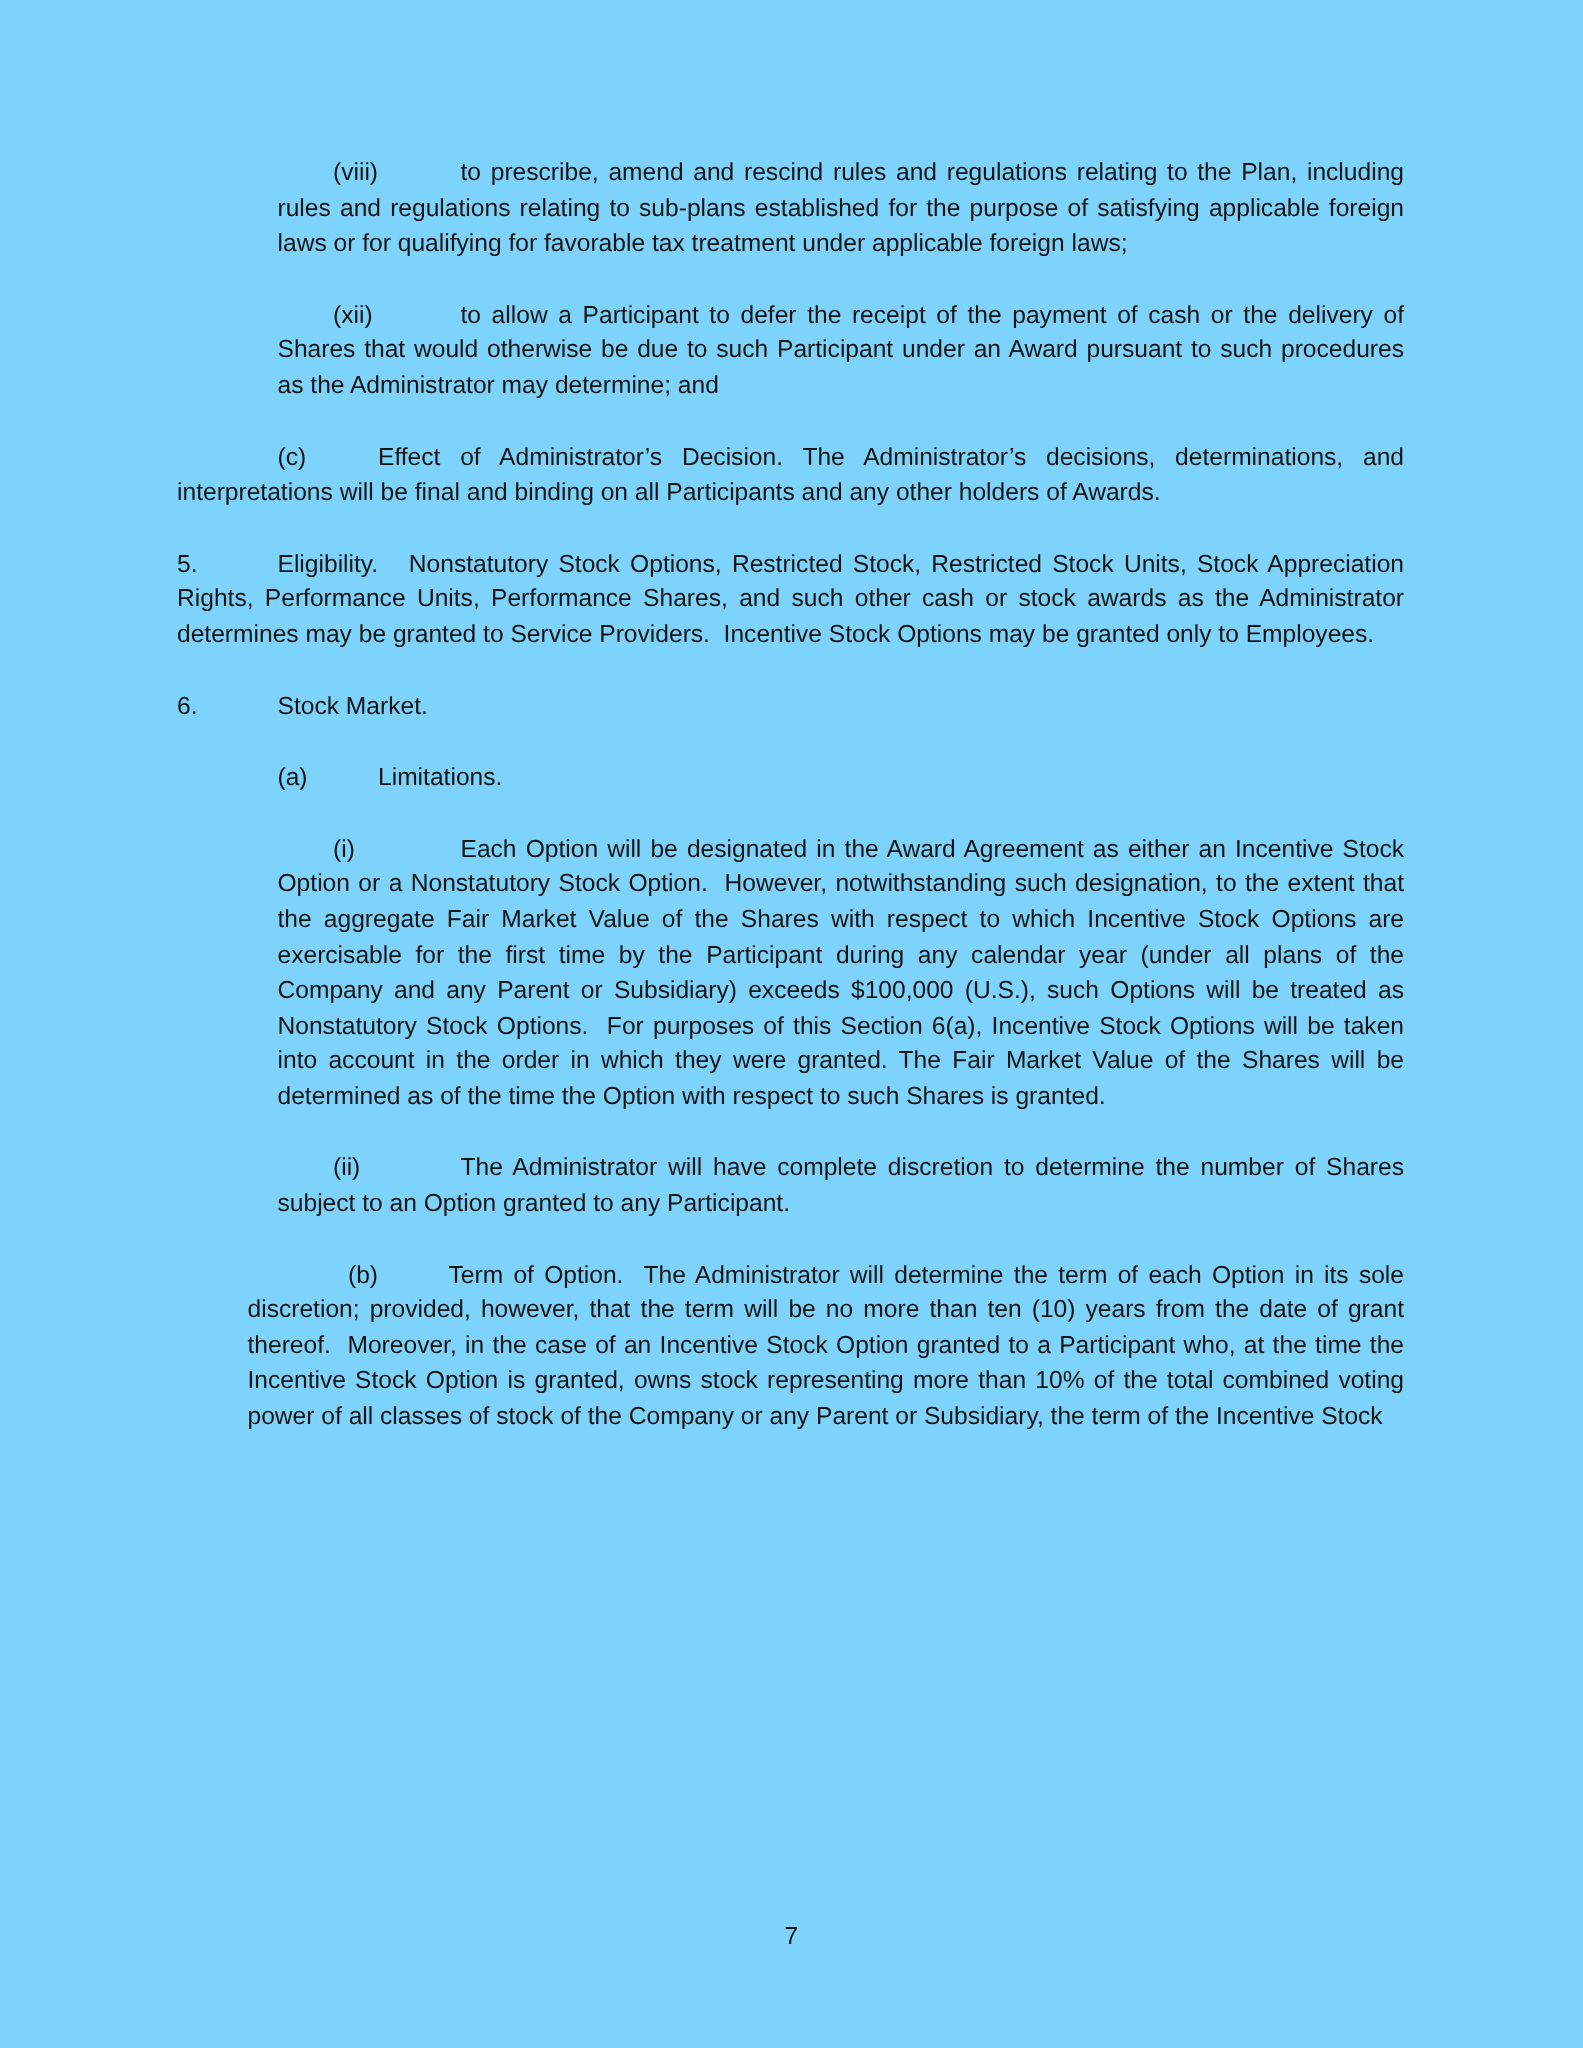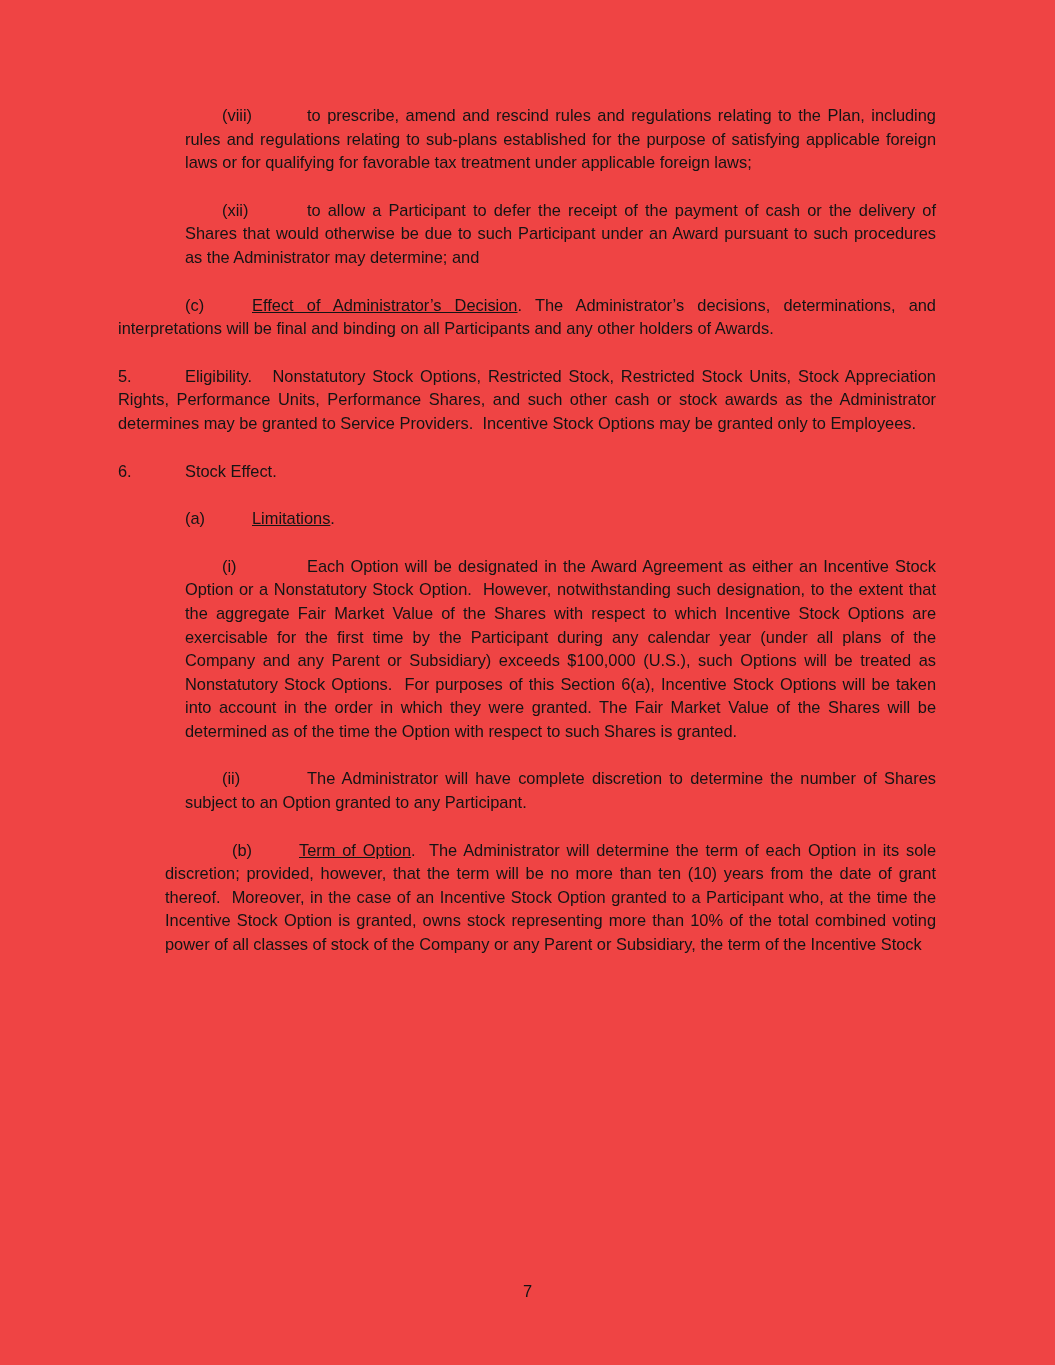--- a/index.html
+++ b/index.html
@@ -8,21 +8,21 @@
     background: #ffffff;
   }
   body {
     font-family: "Liberation Sans", sans-serif;
     color: #000000;
   }
   #page {
     position: relative;
     width: 1055px;
     height: 1365px;
-    background: #ef4444;
+    background: #7dd3fc;
     overflow: hidden;
   }
   #content {
     position: absolute;
     left: 118px;
     top: 104px;
     width: 818px;
   }
   .para {
     text-align: justify;
@@ -51,21 +51,20 @@
     display: inline-block;
     width: 134px;
     text-indent: 67px;
   }
   
   .numbered .mark {
     display: inline-block;
     width: 67px;
   }
   .u {
-    text-decoration: underline;
   }
   .tail {
     margin-bottom: 0;
     margin-left: 47px;
   }
   #page-number {
     position: absolute;
     left: 0;
     top: 1281px;
     width: 1055px;
@@ -87,21 +86,21 @@
 
 
 
     <p class="para roman"><span class="mark">(xii)</span><span>to allow a Participant to defer the receipt of the payment of cash or the delivery of Shares that would otherwise be due to such Participant under an Award pursuant to such procedures as the Administrator may determine; and</span></p>
 
 
     <p class="para lettered"><span class="mark">(c)</span><span class="u">Effect of Administrator’s Decision</span><span>. The Administrator’s decisions, determinations, and interpretations will be final and binding on all Participants and any other holders of Awards.</span></p>
 
     <p class="para numbered"><span class="mark">5.</span><span>Eligibility</span><span>.&nbsp;&nbsp; Nonstatutory Stock Options, Restricted Stock, Restricted Stock Units, Stock Appreciation Rights, Performance Units, Performance Shares, and such other cash or stock awards as the Administrator determines may be granted to Service Providers.&nbsp; Incentive Stock Options may be granted only to Employees.</span></p>
 
-    <p class="para numbered"><span class="mark">6.</span><span>Stock Effect</span><span>.</span></p>
+    <p class="para numbered"><span class="mark">6.</span><span>Stock Market</span><span>.</span></p>
 
     <p class="para lettered"><span class="mark">(a)</span><span class="u">Limitations</span><span>.</span></p>
 
     <p class="para roman"><span class="mark">(i)</span><span>Each Option will be designated in the Award Agreement as either an Incentive Stock Option or a Nonstatutory Stock Option.&nbsp; However, notwithstanding such designation, to the extent that the aggregate Fair Market Value of the Shares with respect to which Incentive Stock Options are exercisable for the first time by the Participant during any calendar year (under all plans of the Company and any Parent or Subsidiary) exceeds $100,000 (U.S.), such Options will be treated as Nonstatutory Stock Options.&nbsp; For purposes of this Section 6(a), Incentive Stock Options will be taken into account in the order in which they were granted. The Fair Market Value of the Shares will be determined as of the time the Option with respect to such Shares is granted.</span></p>
 
     <p class="para roman"><span class="mark">(ii)</span><span>The Administrator will have complete discretion to determine the number of Shares subject to an Option granted to any Participant.</span></p>
 
     <p class="para lettered tail"><span class="mark">(b)</span><span class="u">Term of Option</span><span>.&nbsp; The Administrator will determine the term of each Option in its sole discretion; provided, however, that the term will be no more than ten (10) years from the date of grant thereof.&nbsp; Moreover, in the case of an Incentive Stock Option granted to a Participant who, at the time the Incentive Stock Option is granted, owns stock representing more than 10% of the total combined voting power of all classes of stock of the Company or any Parent or Subsidiary, the term of the Incentive Stock</span></p>
 
   </div>

